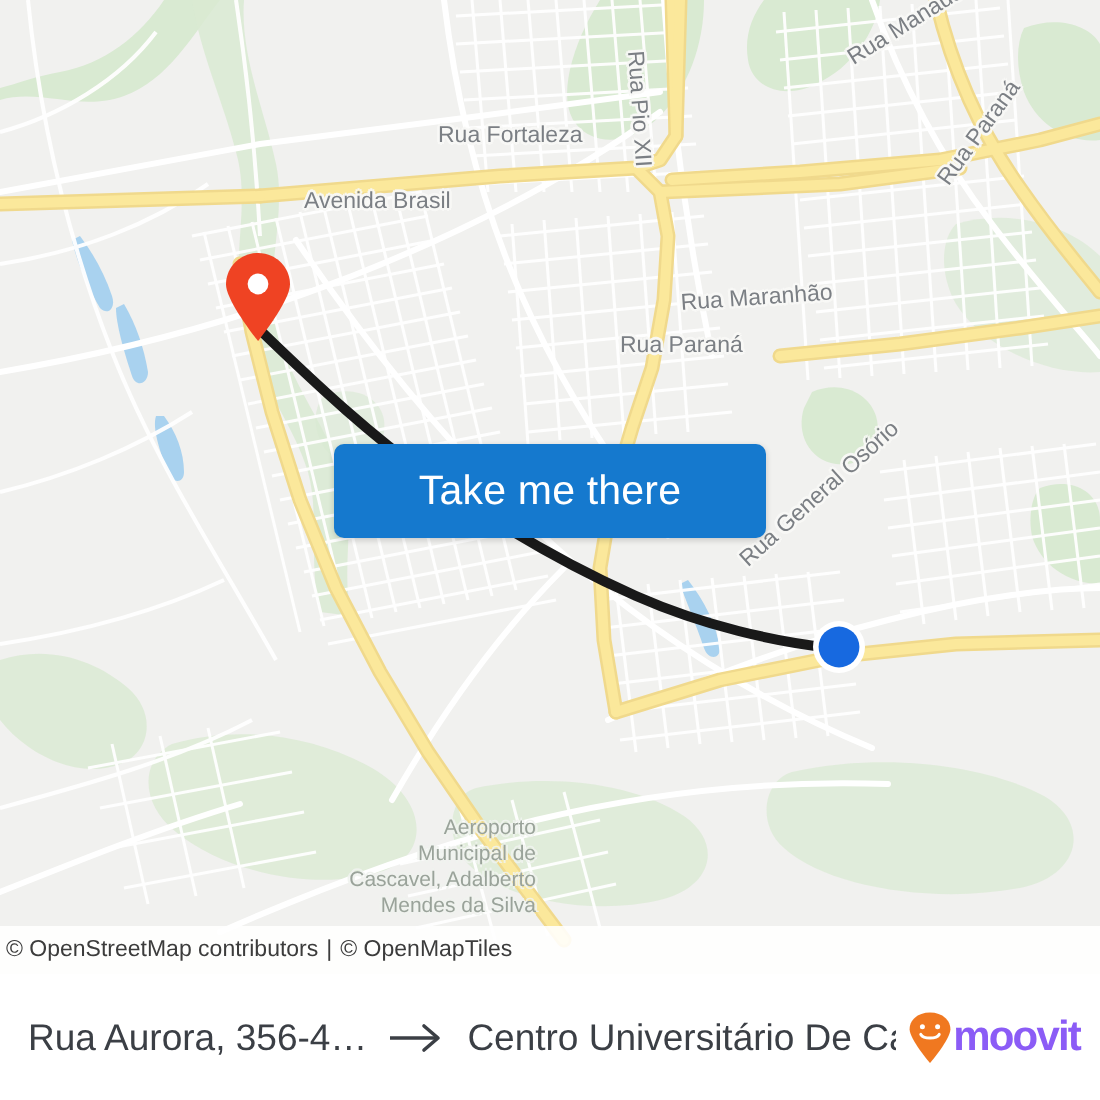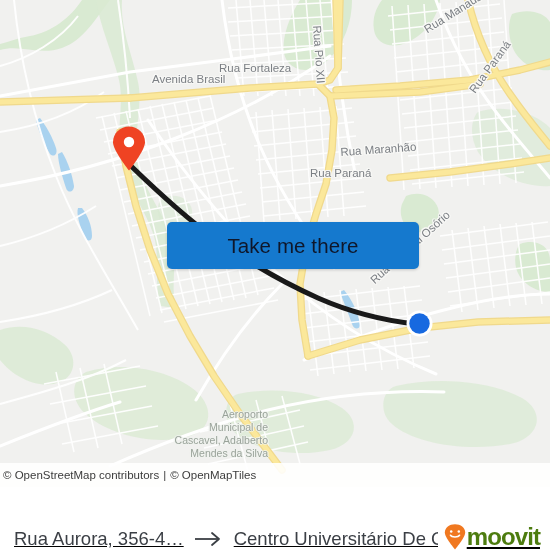--- a/index.html
+++ b/index.html
@@ -63,25 +63,25 @@
   #dest-dot {
     position: absolute;
     left: 406px; top: 310px;
     width: 27px; height: 27px;
   }
 
   
   #take-me-there {
     position: absolute;
     left: 167px; top: 222px;
-    width: 252px; height: 47px;
+    width: 216px; height: 47px;
     background: #1579ce;
     border: none;
     border-radius: 5px;
-    color: #0f172a;
+    color: #ffffff;
     font-size: 20.5px;
     font-family: "Liberation Sans", sans-serif;
     letter-spacing: .1px;
     cursor: pointer;
     box-shadow: 0 1px 3px rgba(0,0,0,.18);
   }
 
   
   #attribution {
     position: absolute;
@@ -96,23 +96,22 @@
   }
   #attribution .sep { margin: 0 4px; color: #3c3c3c; }
 
   
   #bottom-bar {
     position: absolute;
     left: 0; top: 487px;
     width: 550px; height: 63px;
     background: #ffffff;
     display: flex;
-    align-items: flex-end;
+    align-items: center;
     padding: 0 10px 0 14px;
-    text-decoration: underline;
   }
   #route-summary {
     display: flex;
     align-items: center;
     flex: 1 1 auto;
     min-width: 0;
     overflow: hidden;
   }
   .endpoint {
     font-size: 18.5px;
@@ -124,23 +123,23 @@
     flex: 0 0 auto;
     line-height: 0;
   }
   #moovit-logo {
     display: flex;
     align-items: center;
     flex: 0 0 auto;
     margin-left: 6px;
   }
   #moovit-wordmark {
-    font-size: 24px;
+    font-size: 21px;
     font-weight: bold;
-    color: #4d7c0f;
+    color: #8b5cf6;
     letter-spacing: -0.9px;
     line-height: 1;
     margin-left: 1px;
   }
 </style>
 </head>
 <body>
 
 <div id="app">
 
@@ -388,21 +387,21 @@
         <g fill="none" stroke="#fbe89b" stroke-width="4">
           <circle cx="356" cy="250" r="7"></circle>
         </g>
 
         <path id="route-path" d="M131,166 C160,194 186,218 214,238 C248,262 282,282 318,298 C352,313 388,321 416,324" fill="none" stroke="#191919" stroke-width="5" stroke-linecap="round"></path>
       </g>
     </svg>
 
     <div class="map-label" style="left:219px; top:62px;text-align:center;">Rua Fortaleza</div>
 
-    <div class="map-label" style="left:152px; top:73px;text-align:right;">Avenida Brasil</div>
+    <div class="map-label" style="left:152px; top:95px;text-align:right;">Avenida Brasil</div>
 
     <div class="map-label" style="left:323px; top:25px; transform:rotate(86deg); transform-origin:left top;">Rua Pio XII</div>
 
     <div class="map-label" style="left:422px; top:25px; transform:rotate(-32deg); transform-origin:left top;">Rua Manaus</div>
 
     <div class="map-label" style="left:467px; top:88px; transform:rotate(-54deg); transform-origin:left top;">Rua Paraná</div>
 
     <div class="map-label" style="left:340px; top:146px; transform:rotate(-4deg); transform-origin:left top;">Rua Maranhão</div>
 
     <div class="map-label" style="left:310px; top:167px;">Rua Paraná</div>

